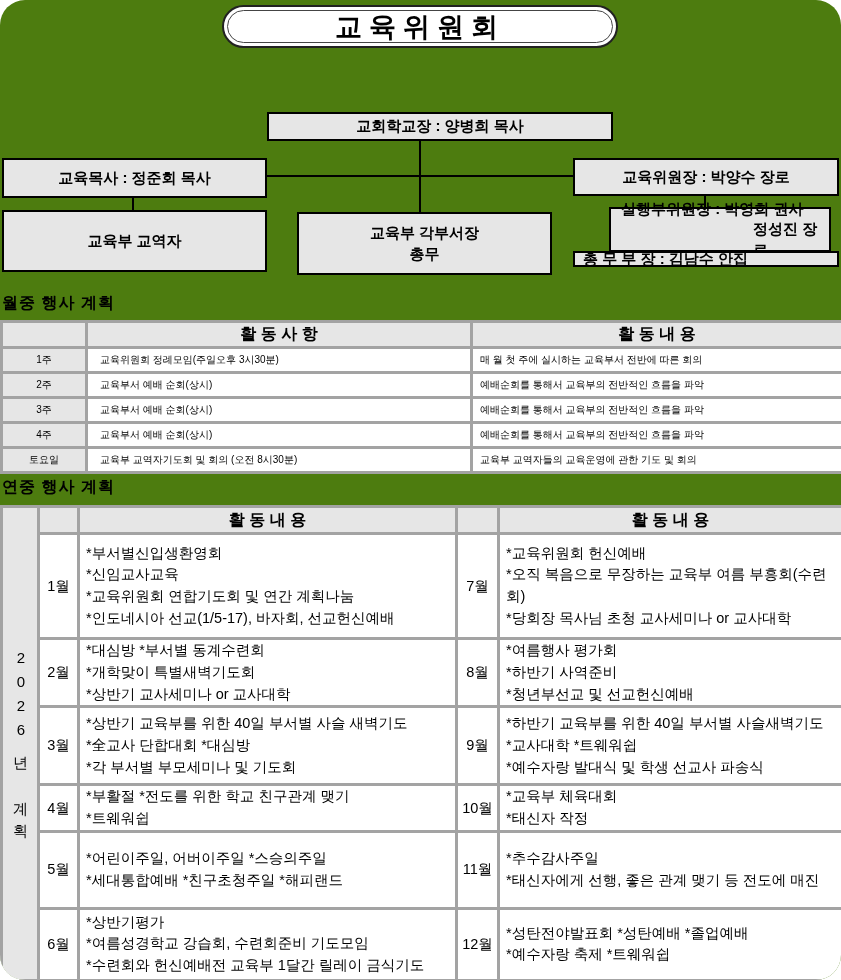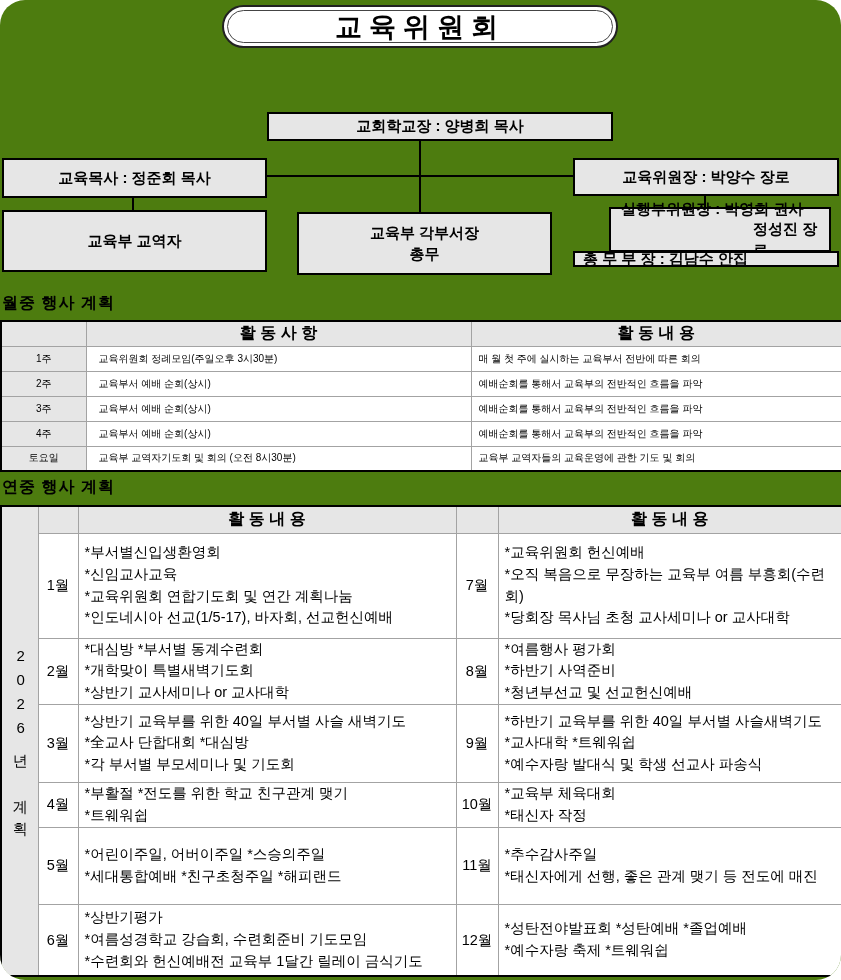--- a/index.html
+++ b/index.html
@@ -50,21 +50,21 @@
   
   .section-title {
     position: absolute; left: 2px;
     font-size: 16px; font-weight: bold; letter-spacing: 1px;
   }
   .st-monthly { top: 293px; }
   .st-annual  { top: 477px; }
 
   
   table { border-collapse: collapse; table-layout: fixed; position: absolute; left: 0; background:#fff; }
-  td, th { border: 1px solid #a3a3a3; overflow: hidden; }
+  td, th { border: 3px solid #a3a3a3; overflow: hidden; }
   table { border: 2px solid #000; }
 
   .monthly-table { top: 320px; width: 841px; }
   .monthly-table col.c-week { width: 85px; }
   .monthly-table col.c-act  { width: 385px; }
   .monthly-table col.c-con  { width: 371px; }
   .monthly-table th {
     background: #e6e6e6; font-size: 16px; font-weight: bold; height: 25px; text-align: center;
   }
   .monthly-table td { height: 25px; font-size: 10px; }

